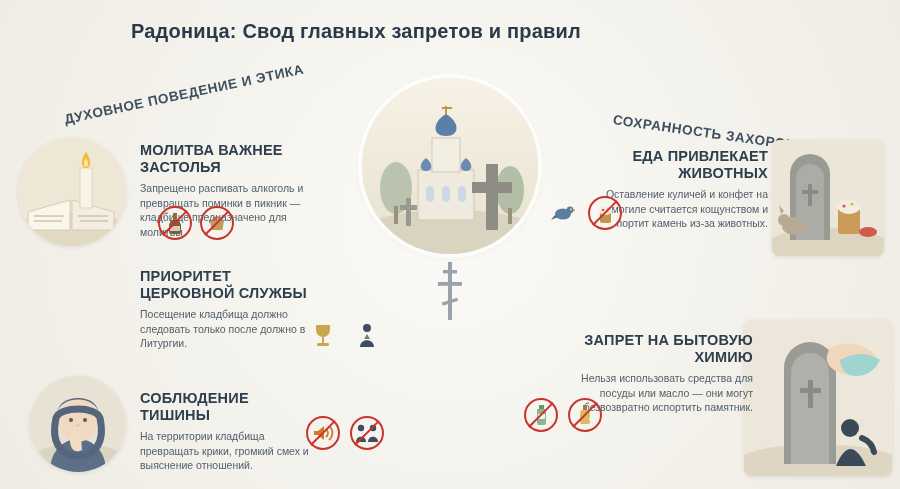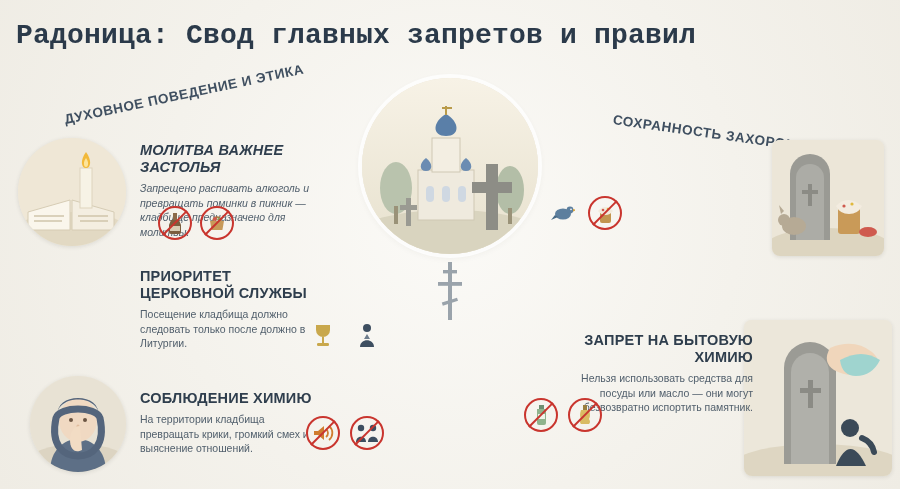--- a/index.html
+++ b/index.html
@@ -22,22 +22,22 @@
       radial-gradient(circle at 50% 45%, #fbfaf7 0%, #f4f2ec 55%, #efece4 100%);
   }
 
   
   .title {
     position: absolute;
     top: 20px;
     left: 0;
     width: 712px;
     text-align: center;
-    font-family: Liberation Mono, monospace;
-    font-size: 28px;
+    font-family: Liberation Sans, sans-serif;
+    font-size: 20px;
     font-weight: 700;
     color: #2b3a4a;
     letter-spacing: 0.2px;
   }
 
   
   .section-head {
     position: absolute;
     font-size: 13.5px;
     font-weight: 700;
@@ -225,21 +225,21 @@
       <path d="M10 74 L52 62 L52 92 L10 92 Z" fill="#faf6ec" stroke="#d6ccb4"></path>
       <path d="M96 74 L54 62 L54 92 L96 92 Z" fill="#f4eee1" stroke="#d6ccb4"></path>
       <path d="M16 78 h30 M16 83 h28 M60 78 h30 M62 83 h28" stroke="#cfc5ab" stroke-width="1.4"></path>
 
       <rect x="62" y="30" width="12" height="40" fill="#f7f3e6" stroke="#ded4bd"></rect>
       <path d="M68 14 C62 22 63 30 68 30 C73 30 74 22 68 14 Z" fill="#f2b93a"></path>
       <path d="M68 20 C65 24 65.5 29 68 29 C70.5 29 71 24 68 20 Z" fill="#fde49a"></path>
     </svg>
   </div>
 
-  <div class="block" style="left:140px; top:142px; width:176px;font-style:italic;">
+  <div class="block" style="left:140px; top:142px; width:176px;">
     <div class="headline">МОЛИТВА ВАЖНЕЕ ЗАСТОЛЬЯ</div>
     <div class="body">Запрещено распивать алкоголь и превращать поминки в пикник — кладбище предназначено для молитвы.</div>
   </div>
 
   <div class="icons-row" style="left:158px; top:206px;">
     <div class="ban">
       <div class="glyph">
         <svg width="18" height="22" viewBox="0 0 18 22">
             <rect x="7" y="1" width="4" height="7" fill="#8a6a4a"></rect>
             <path d="M5 8 h8 l2 5 v7 a2 2 0 0 1 -2 2 H5 a2 2 0 0 1 -2 -2 v-7 Z" fill="#7b5e3f"></path>
@@ -294,21 +294,21 @@
       <path d="M27 40 C27 18 69 18 69 40 C69 28 60 22 48 22 C36 22 27 28 27 40 Z" fill="#54657c"></path>
       <path d="M26 42 C20 70 34 80 48 80 C62 80 76 70 70 42 C66 30 30 30 26 42 Z" fill="none" stroke="#54657c" stroke-width="7"></path>
       <circle cx="41" cy="44" r="2" fill="#6b5543"></circle>
       <circle cx="55" cy="44" r="2" fill="#6b5543"></circle>
       <path d="M48 50 v9" stroke="#e0bd9f" stroke-width="3" stroke-linecap="round"></path>
       <path d="M40 64 C40 56 44 50 50 50 L52 74 C44 78 40 72 40 64 Z" fill="#f2dcc4"></path>
     </svg>
   </div>
 
   <div class="block" style="left:140px; top:390px; width:182px;">
-    <div class="headline">СОБЛЮДЕНИЕ ХИМИЮ</div>
+    <div class="headline">СОБЛЮДЕНИЕ ТИШИНЫ</div>
     <div class="body">На территории кладбища превращать крики, громкий смех и выяснение отношений.</div>
   </div>
 
   <div class="icons-row" style="left:306px; top:416px; gap:10px;">
     <div class="ban">
       <div class="glyph">
         <svg width="22" height="20" viewBox="0 0 22 20">
             <path d="M2 8 h4 l6 -5 v14 l-6 -5 H2 Z" fill="#cf7c2e"></path>
             <path d="M14 6 a5 5 0 0 1 0 8" stroke="#cf7c2e" stroke-width="1.8" fill="none"></path>
             <path d="M17 3 a9 9 0 0 1 0 14" stroke="#cf7c2e" stroke-width="1.8" fill="none"></path>
@@ -346,20 +346,24 @@
       <circle cx="80" cy="64" r="1.6" fill="#e0b93d"></circle>
 
       <ellipse cx="96" cy="92" rx="9" ry="5" fill="#cf5a4e"></ellipse>
 
       <ellipse cx="22" cy="86" rx="12" ry="9" fill="#b6aa95"></ellipse>
       <circle cx="12" cy="80" r="6" fill="#b6aa95"></circle>
       <path d="M9 74 l-2 -9 l5 6 Z" fill="#b6aa95"></path>
     </svg>
   </div>
 
+  <div class="block right-align" style="left:592px; top:148px; width:176px;">
+    <div class="headline">ЕДА ПРИВЛЕКАЕТ ЖИВОТНЫХ</div>
+    <div class="body">Оставление куличей и конфет на могиле считается кощунством и портит камень из-за животных.</div>
+  </div>
 
   <div class="icons-row" style="left:546px; top:196px; gap:8px;">
     <div class="plain-icon">
       <svg width="24" height="20" viewBox="0 0 24 20">
           <ellipse cx="12" cy="11" rx="8" ry="5.5" fill="#5d7f9e"></ellipse>
           <circle cx="19" cy="7" r="3.4" fill="#5d7f9e"></circle>
           <path d="M22 6 l4 1 l-4 1.6 Z" fill="#d4a23c"></path>
           <path d="M4 12 l-4 5 l7 -3 Z" fill="#486a86"></path>
           <circle cx="20" cy="6.4" r="0.8" fill="#fff"></circle>
         </svg>

